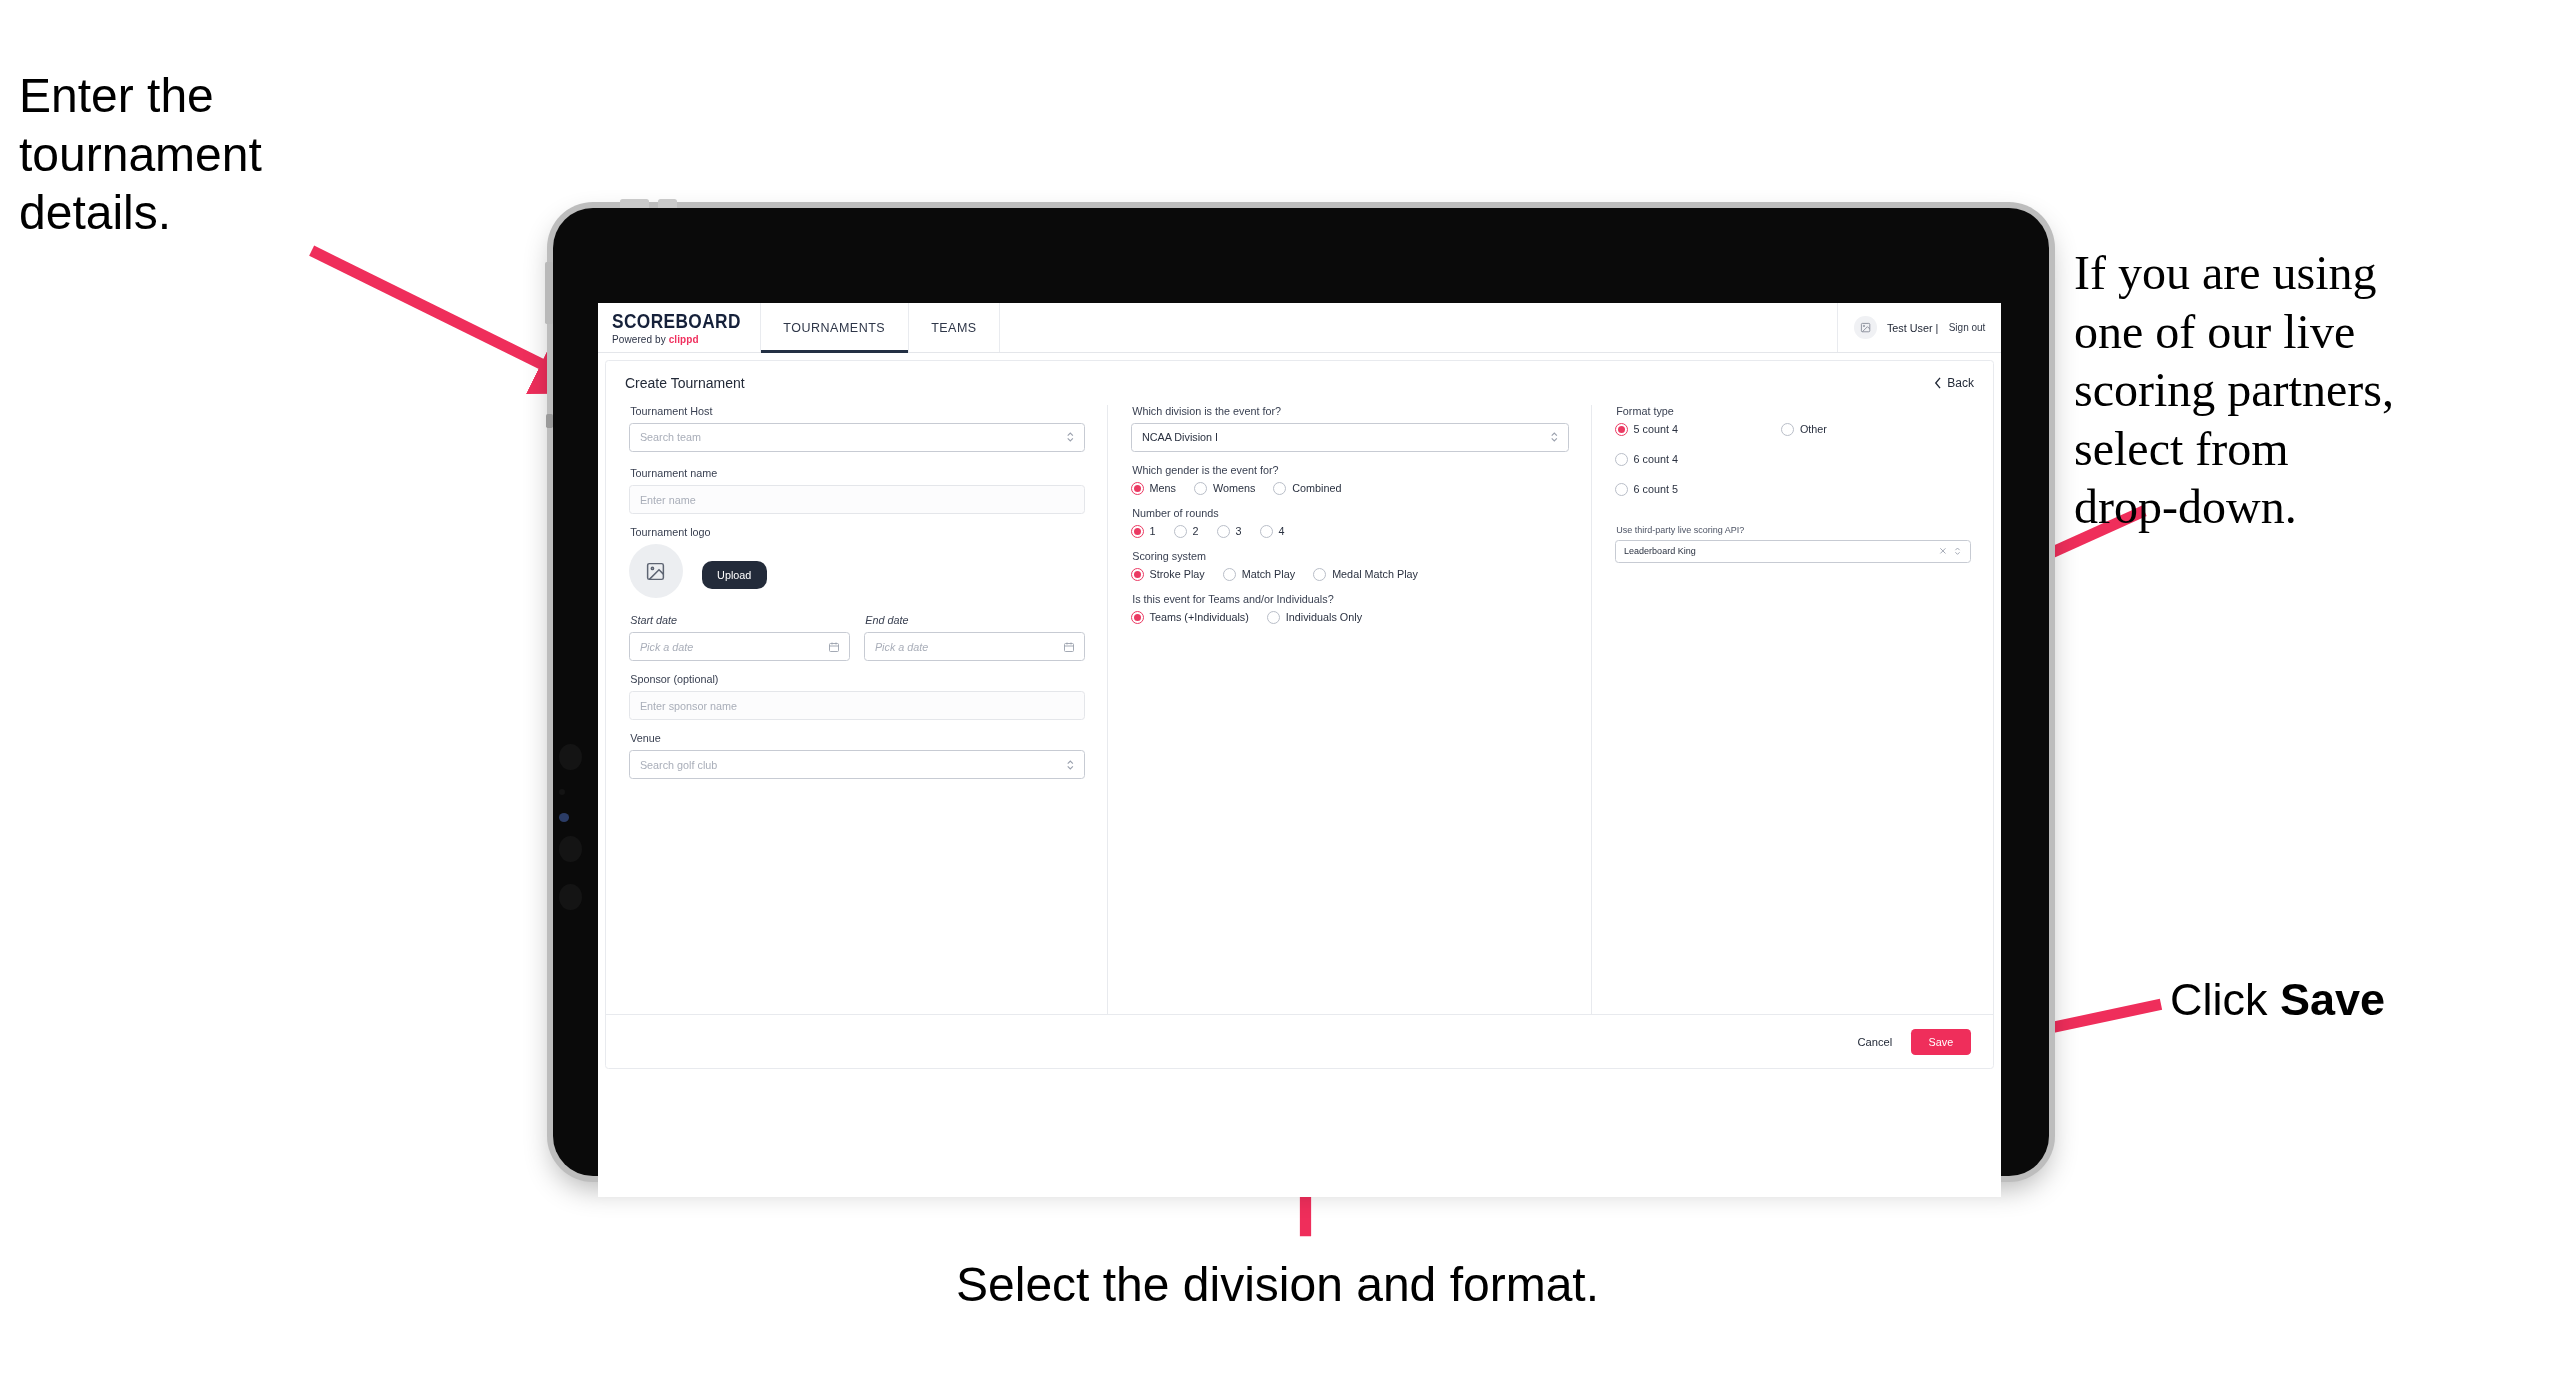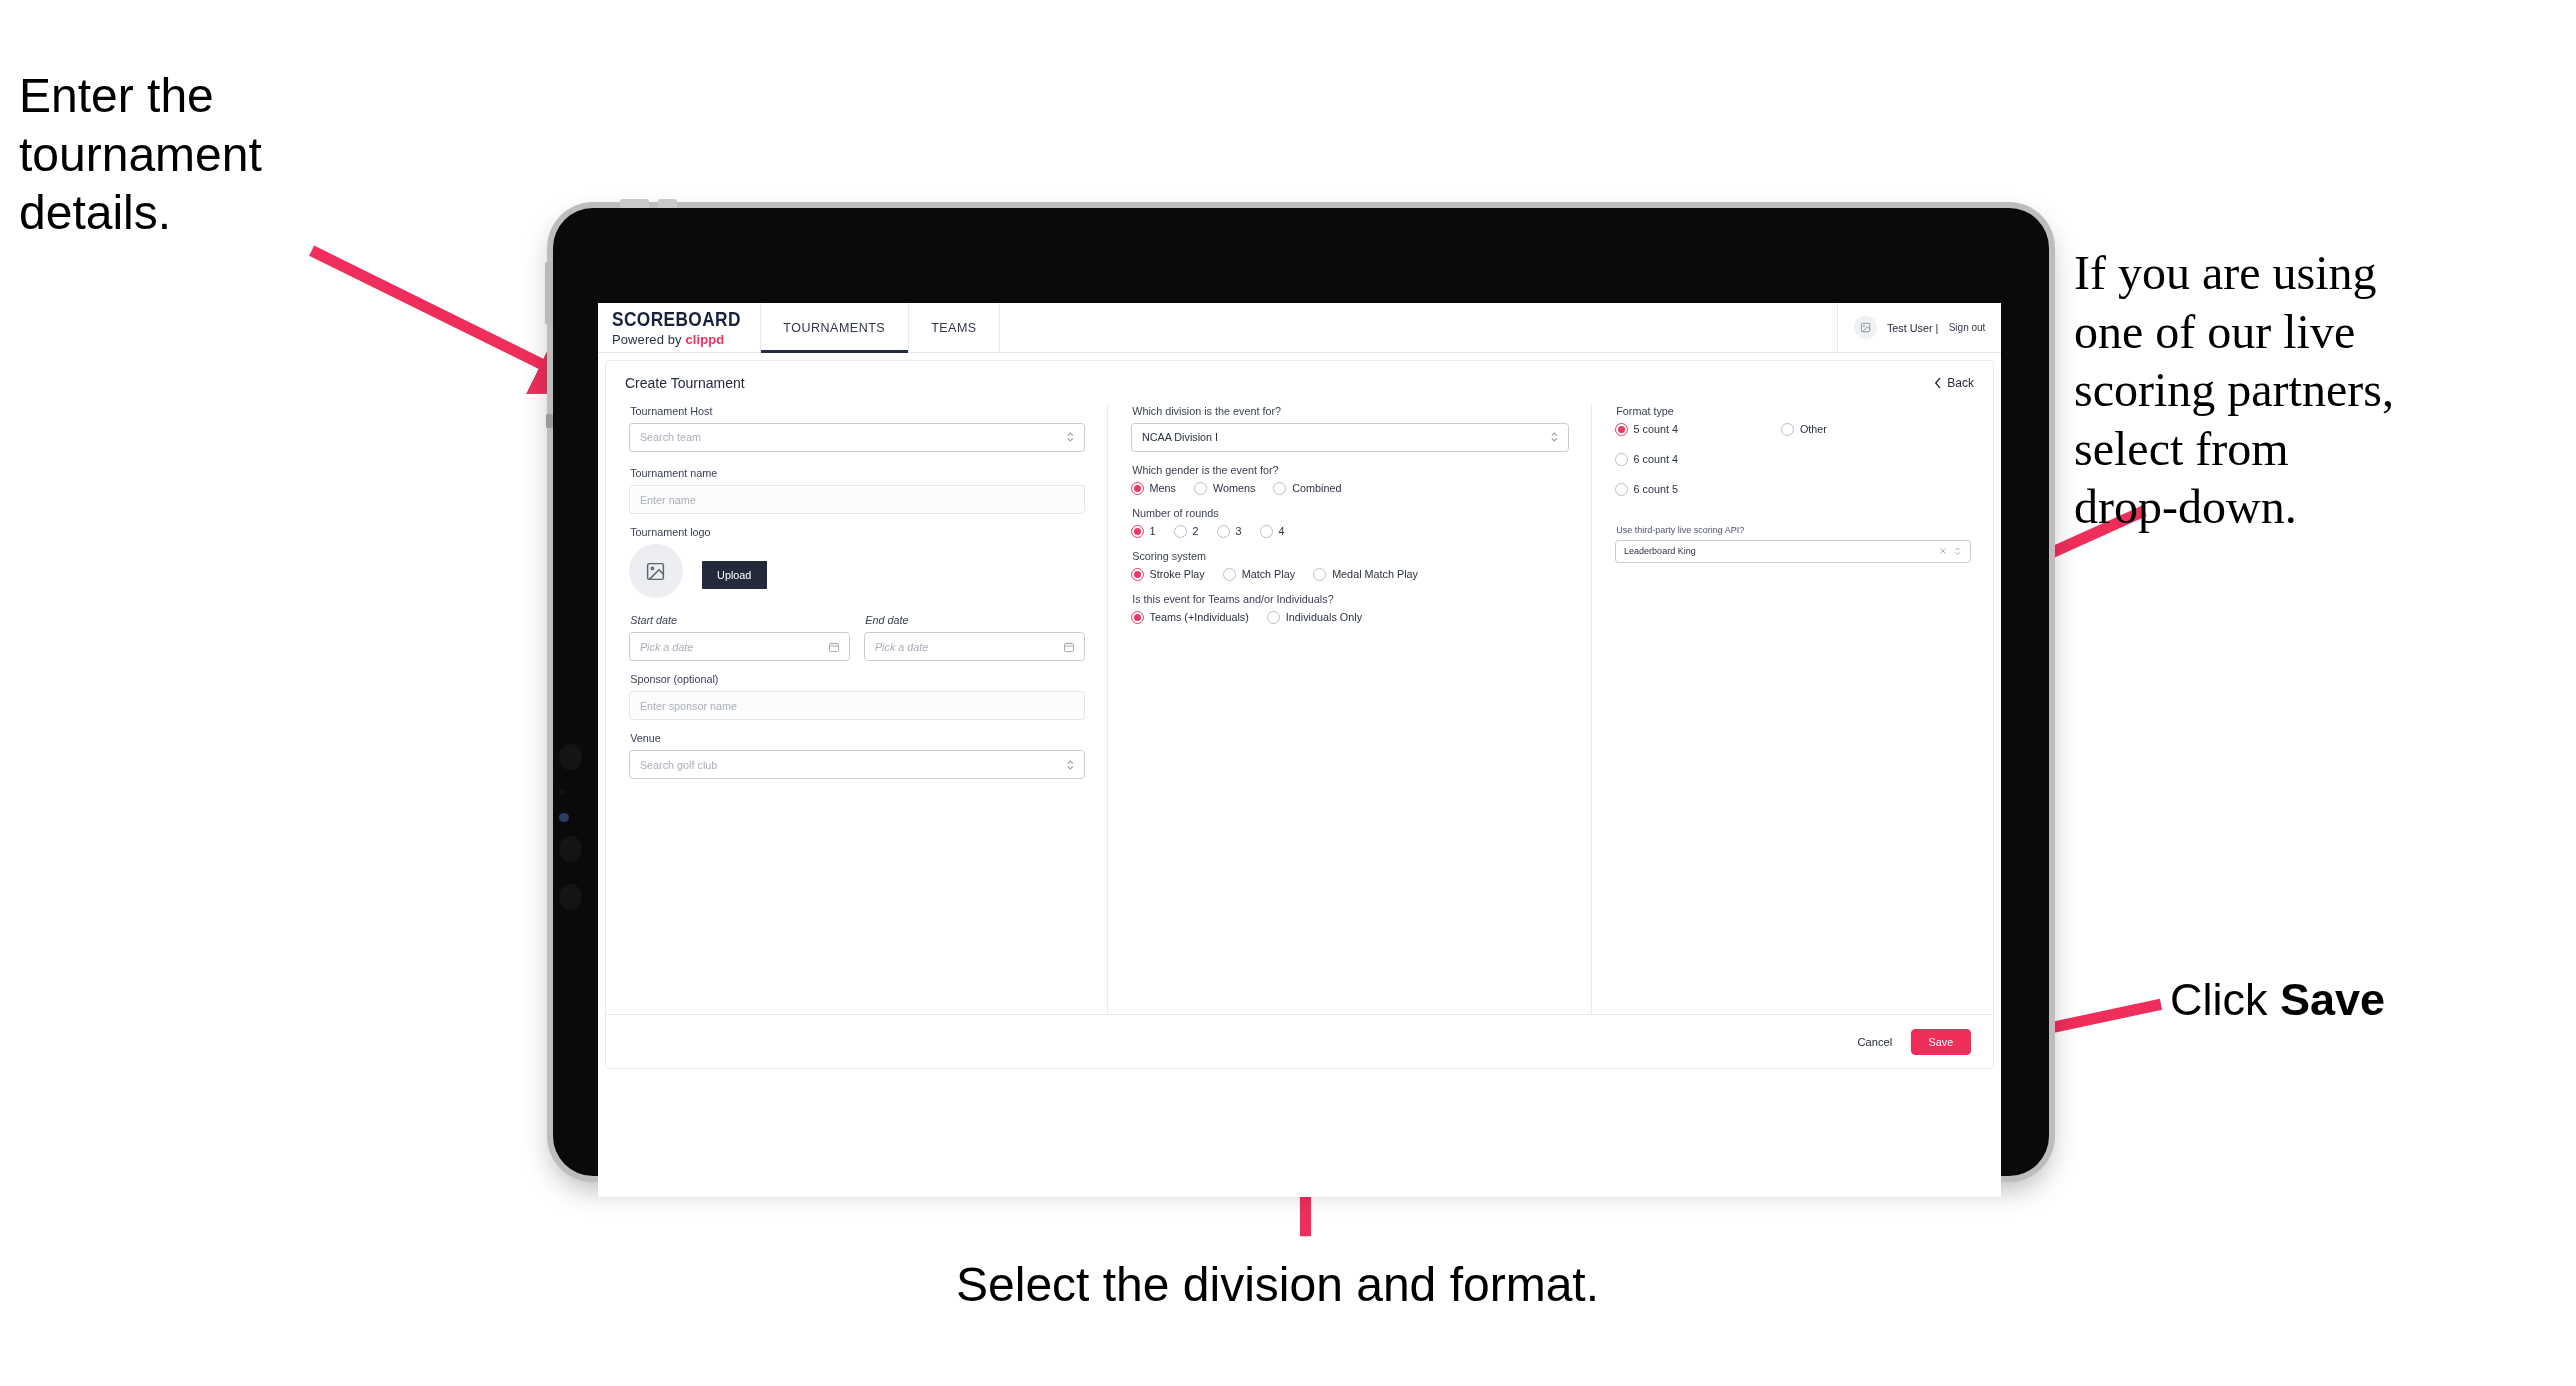--- a/index.html
+++ b/index.html
@@ -56,21 +56,21 @@
   
   #topnav {
     height: 50px; background:#fff; display:flex; align-items:stretch;
     border-bottom: 0.9px solid #e4e6ea; position: relative;
   }
   .brand { display:flex; flex-direction:column; justify-content:center;
            padding: 0 19px 0 14px; border-right: 0.9px solid #e9ebef; }
   .brand-name { font-size: 17.3px; font-weight: 900; letter-spacing: 0.4px;
                 color:#16213a; font-family:"Liberation Sans", sans-serif;
                 transform: scaleY(1.12); transform-origin: left center; }
-  .brand-sub  { font-size: 13px; color:#2b3245; margin-top: 2px; letter-spacing:0.1px;}
+  .brand-sub  { font-size: 10px; color:#2b3245; margin-top: 2px; letter-spacing:0.1px;}
   .brand-sub .pink { color:#f0315f; font-weight:700; }
   .navtab {
     display:flex; align-items:center; padding: 0 22.5px;
     font-size: 12.5px; letter-spacing: 0.5px; color:#2e3648;
     border-right: 0.9px solid #e9ebef; position:relative; cursor:pointer;
   }
   .navtab.active::after{
     content:""; position:absolute; left:0; right:0; bottom:-0.9px; height:2.6px; background:#233044;
   }
   .nav-spacer { flex:1; border-right:0.9px solid #e9ebef; }
@@ -117,21 +117,21 @@
   .row2 { display:flex; gap:14px; }
   .row2 > div { flex:1;font-style:italic; }
 
   .logo-row { display:flex; align-items:center; gap:19px; margin-top: 5.2px; }
   .logo-circle {
     width: 54px; height:54px; border-radius:50%; background:#eceef1;
     display:flex; align-items:center; justify-content:center; color:#5d6472;
   }
   .upload-btn {
     background:#232b3a; color:#fff; font-size:10.8px;
-    padding: 7.8px 15.6px; border-radius:1px; cursor:pointer;margin-top:7px;
+    padding: 7.8px 15.6px; border-radius:10px; cursor:pointer;margin-top:7px;
   }
 
   
   .radios { display:flex; align-items:center; gap:6px; margin-bottom: 1.7px; flex-wrap:wrap; }
   .radio-item { display:flex; align-items:center; gap:6px; margin-right: 12px; cursor:pointer; }
   .rb {
     width:13px; height:13px; border-radius:50%;
     border:1.4px solid #b9bec8; background:#fff;
     display:flex; align-items:center; justify-content:center; flex:none;
   }

